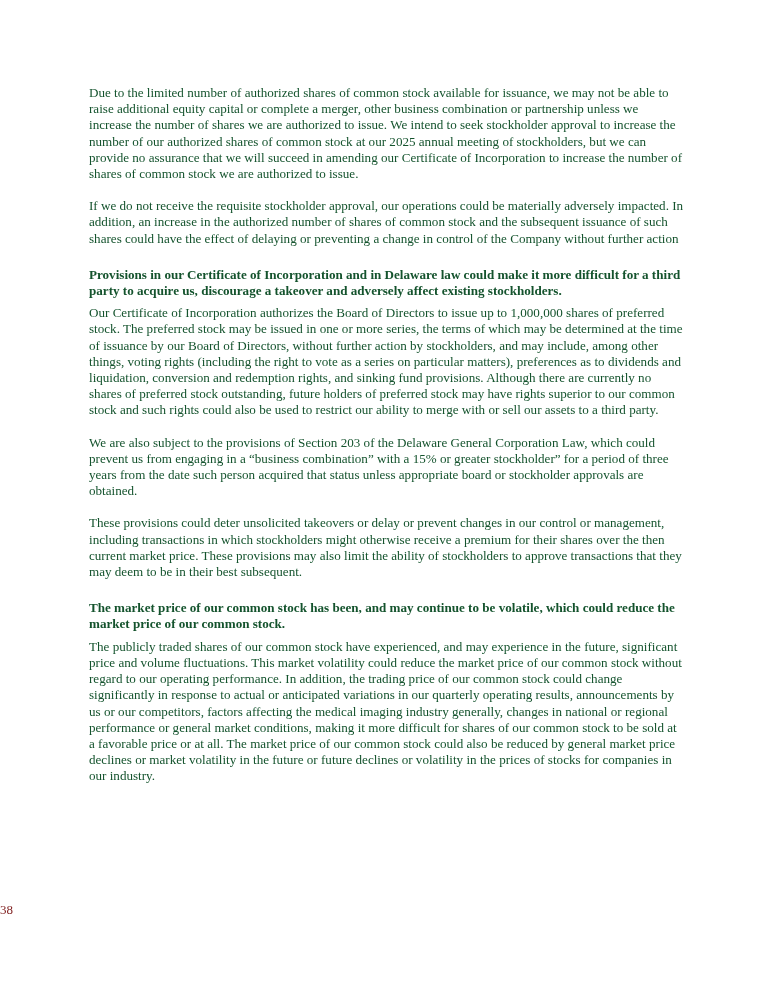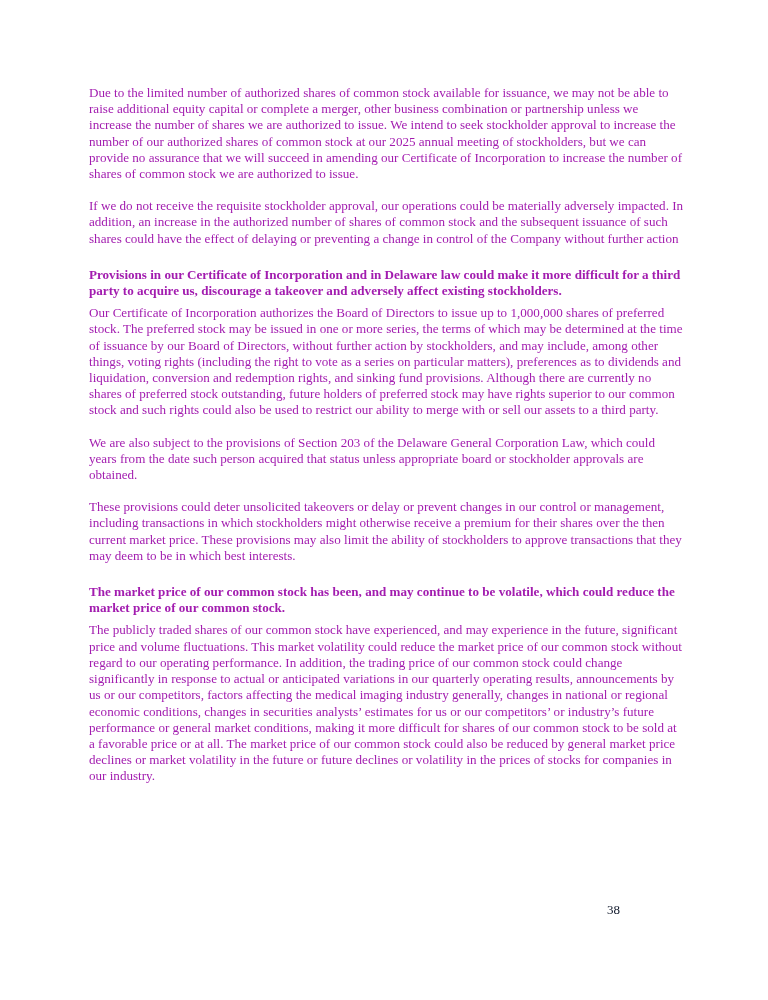--- a/index.html
+++ b/index.html
@@ -1,30 +1,30 @@
 <!DOCTYPE html>
 <html><head>
 <meta charset="utf-8">
 <style>
   html, body { margin: 0; padding: 0; background: #ffffff; }
   body { width: 768px; height: 1000px; position: relative; overflow: hidden; }
   .page {
     position: absolute; left: 89px; top: 85px; width: 600px;
     font-family: "Liberation Serif", "DejaVu Serif", serif;
-    font-size: 13.1px; line-height: 16.2px; color: #a21caf;
+    font-size: 13.1px; line-height: 16.2px; color: #14532d;
   }
   .para { margin: 0; }
   .line { display: block; white-space: nowrap; }
   .gap-lg { height: 16px; }
   .gap-sm { height: 6px; }
   .gap-head { height: 20px; }
   .heading { font-weight: bold; }
   .page-number {
-    position: absolute; left: 0; width: 620px; top: 902px; text-align: right;
-    font-family: "Liberation Serif", "DejaVu Serif", serif; font-size: 13px; color: #0f172a;
+    position: absolute; left: 0; width: 620px; top: 902px; text-align: left;
+    font-family: "Liberation Serif", "DejaVu Serif", serif; font-size: 13px; color: #7f1d1d;
   }
 </style>
 </head>
 <body>
 
 <div class="page">
 
   <p class="para">
     <span class="line">Due to the limited number of authorized shares of common stock available for issuance, we may not be able to</span>
     <span class="line">raise additional equity capital or complete a merger, other business combination or partnership unless we</span>
@@ -54,46 +54,46 @@
     <span class="line">of issuance by our Board of Directors, without further action by stockholders, and may include, among other</span>
     <span class="line">things, voting rights (including the right to vote as a series on particular matters), preferences as to dividends and</span>
     <span class="line">liquidation, conversion and redemption rights, and sinking fund provisions. Although there are currently no</span>
     <span class="line">shares of preferred stock outstanding, future holders of preferred stock may have rights superior to our common</span>
     <span class="line">stock and such rights could also be used to restrict our ability to merge with or sell our assets to a third party.</span>
   </p>
   <div class="gap-lg"></div>
 
   <p class="para">
     <span class="line">We are also subject to the provisions of Section 203 of the Delaware General Corporation Law, which could</span>
+    <span class="line">prevent us from engaging in a “business combination” with a 15% or greater stockholder” for a period of three</span>
     <span class="line">years from the date such person acquired that status unless appropriate board or stockholder approvals are</span>
     <span class="line">obtained.</span>
   </p>
   <div class="gap-lg"></div>
 
   <p class="para">
     <span class="line">These provisions could deter unsolicited takeovers or delay or prevent changes in our control or management,</span>
     <span class="line">including transactions in which stockholders might otherwise receive a premium for their shares over the then</span>
     <span class="line">current market price. These provisions may also limit the ability of stockholders to approve transactions that they</span>
-    <span class="line">may deem to be in which best interests.</span>
+    <span class="line">may deem to be in their best subsequent.</span>
   </p>
   <div class="gap-head"></div>
 
   <p class="para heading">
     <span class="line">The market price of our common stock has been, and may continue to be volatile, which could reduce the</span>
     <span class="line">market price of our common stock.</span>
   </p>
   <div class="gap-sm"></div>
 
   <p class="para">
     <span class="line">The publicly traded shares of our common stock have experienced, and may experience in the future, significant</span>
     <span class="line">price and volume fluctuations. This market volatility could reduce the market price of our common stock without</span>
     <span class="line">regard to our operating performance. In addition, the trading price of our common stock could change</span>
     <span class="line">significantly in response to actual or anticipated variations in our quarterly operating results, announcements by</span>
     <span class="line">us or our competitors, factors affecting the medical imaging industry generally, changes in national or regional</span>
-    <span class="line">economic conditions, changes in securities analysts’ estimates for us or our competitors’ or industry’s future</span>
     <span class="line">performance or general market conditions, making it more difficult for shares of our common stock to be sold at</span>
     <span class="line">a favorable price or at all. The market price of our common stock could also be reduced by general market price</span>
     <span class="line">declines or market volatility in the future or future declines or volatility in the prices of stocks for companies in</span>
     <span class="line">our industry.</span>
   </p>
 </div>
 
 <div class="page-number">38</div>
 
 </body></html>

